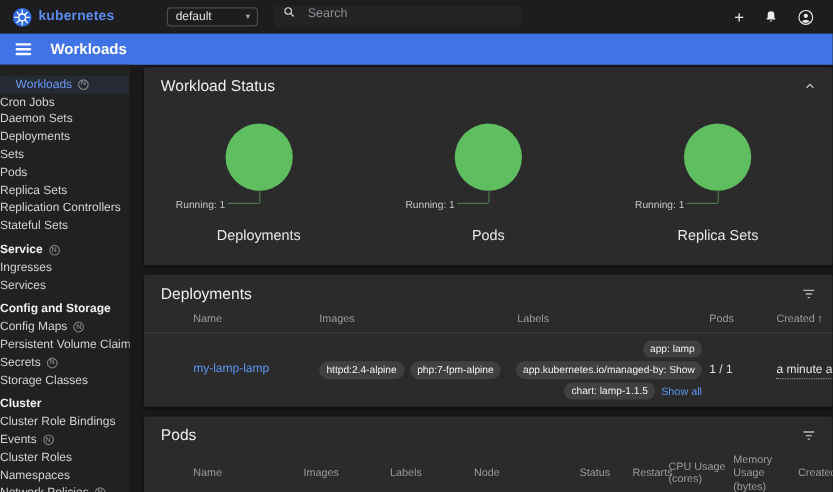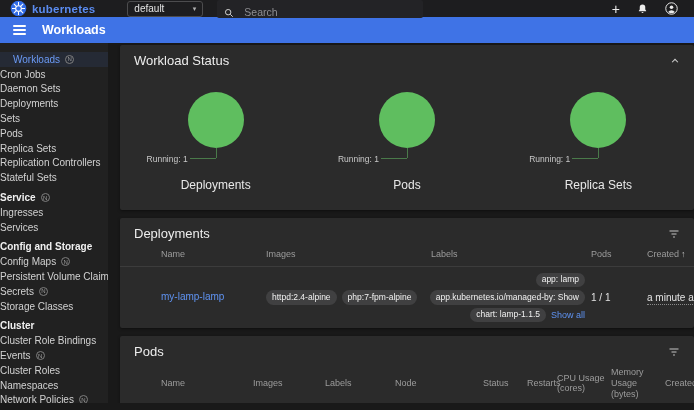--- a/index.html
+++ b/index.html
@@ -1,26 +1,26 @@
 <!DOCTYPE html>
 <html><head>
 <meta charset="utf-8">
 <style>
   *{box-sizing:border-box;margin:0;padding:0}
   html,body{width:694px;height:410px;overflow:hidden}
   body{background:#191919;font-family:"Liberation Sans","DejaVu Sans",sans-serif;color:#ddd}
 
   
-  .topbar{height:17px;background:#1d1d1f;display:flex;align-items:center;padding-left:10px}
+  .topbar{height:28px;background:#1d1d1f;display:flex;align-items:center;padding-left:10px}
   .brand{display:flex;align-items:center;gap:5px}
   .brandname{color:#5b8cf0;font-size:11.5px;font-weight:700;letter-spacing:.2px}
-  .ns-select{margin-left:32px;width:76px;height:16px;border:1px solid #4c4c4e;border-radius:3px;
+  .ns-select{margin-left:44px;width:76px;height:16px;border:1px solid #4c4c4e;border-radius:3px;
     display:flex;align-items:center;justify-content:space-between;padding:0 6px;font-size:10px;color:#e2e2e2;cursor:pointer}
   .caret{font-size:7px;color:#b0b0b0}
-  .searchbox{margin-left:14px;display:flex;align-items:flex-end;gap:10px;background:#232326;border-radius:2px;height:18px;width:206px;padding:0 7px}
+  .searchbox{margin-left:14px;display:flex;align-items:flex-start;gap:10px;background:#232326;border-radius:2px;height:18px;width:206px;padding:0 7px}
   .searchbox input{background:transparent;border:none;outline:none;color:#ddd;font-size:10.5px;width:160px;font-family:inherit}
   .searchbox input::placeholder{color:#8e8e92}
   .top-actions{margin-left:auto;display:flex;align-items:center;gap:17px;padding-right:16px}
   .plusbtn{color:#ececec;font-size:14px;line-height:1;cursor:pointer}
   .iconbtn{display:inline-flex;cursor:pointer}
 
   
   .appbar{height:26px;background:#3f73e6;display:flex;align-items:center;gap:16px;padding-left:13px}
   .hamburger{display:inline-flex;flex-direction:column;gap:2.6px;cursor:pointer}
   .hamburger i{display:block;width:13px;height:1.7px;background:#fff;border-radius:1px}

